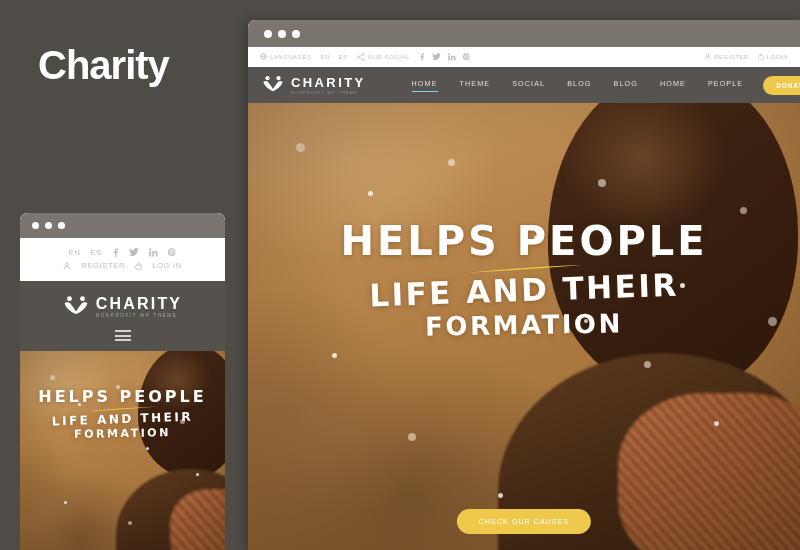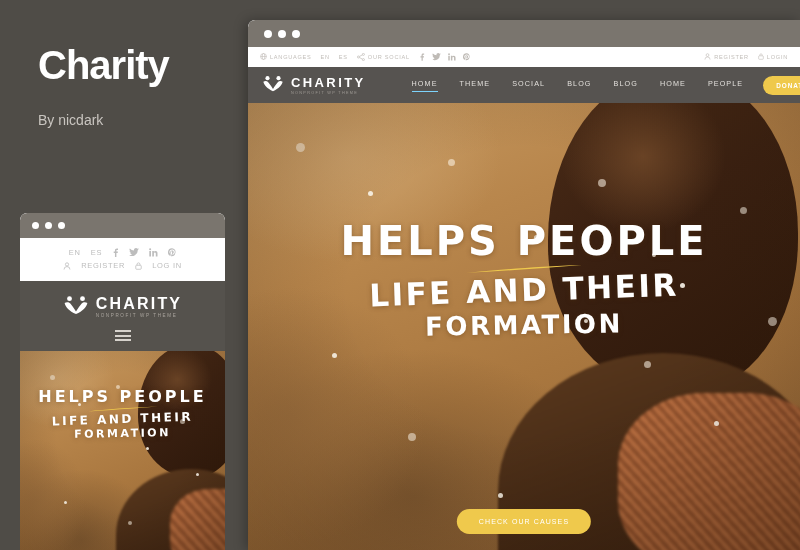--- a/index.html
+++ b/index.html
@@ -187,21 +187,20 @@
     background:radial-gradient(ellipse 80% 80% at 50% 42%, rgba(0,0,0,0) 40%, rgba(50,28,10,.34) 100%);
   }
   .drop { position:absolute; border-radius:50%; background:rgba(255,250,240,.88); }
   .drop.soft { background:rgba(255,248,235,.55); filter:blur(.5px); }
 </style>
 </head>
 <body>
 
 <div class="promo">
   <div class="promo-title">Charity</div>
-  <div class="promo-author">By nicdark</div>
 </div>
 
 <div class="frame" id="mobile-frame">
 
   <div class="titlebar">
     <div class="dots">
       <span class="dot"></span>
       <span class="dot"></span>
       <span class="dot"></span>
     </div>

